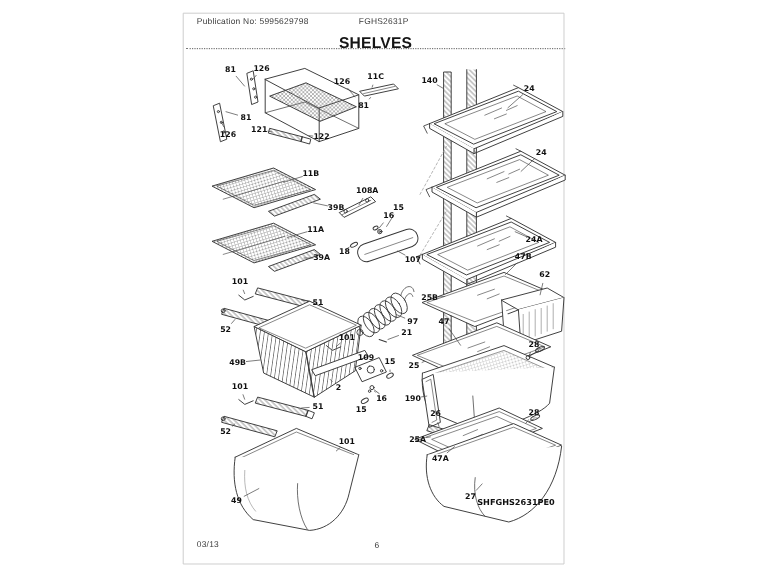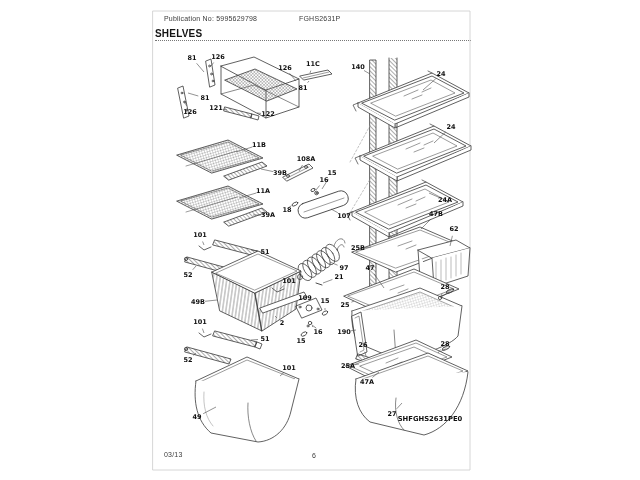--- a/index.html
+++ b/index.html
@@ -2,21 +2,21 @@
 <html><head>
 <meta charset="utf-8">
 <style>
   *{box-sizing:border-box}
   html,body{margin:0;padding:0}
   body{width:640px;height:480px;background:#ffffff;position:relative;overflow:hidden;
        font-family:"Liberation Sans",sans-serif;}
   .hdr{position:absolute;color:#3a3a3a;font-size:7px;letter-spacing:.2px;white-space:nowrap}
   #pub{left:164px;top:15px}
   #model{left:299px;top:15px}
-  #title{left:155px;top:28px;width:316px;font-weight:bold;font-size:10px;color:#141414}
+  #title{left:155px;top:28px;width:316px;text-align:center;font-weight:bold;font-size:13px;color:#141414}
   #rule{position:absolute;left:155px;top:40px;width:316px;height:0;border-top:1px dotted #777}
   #fdate{left:164px;top:451px}
   #fpage{left:312px;top:452px}
   svg{position:absolute;left:0;top:0}
   #labels text{font-family:"DejaVu Sans",sans-serif;font-size:6.5px;font-weight:bold;fill:#101010;text-anchor:middle}
   #leaders line{stroke:#4a4a4a;stroke-width:.6}
   .model-code{font-family:"DejaVu Sans",sans-serif;font-size:6.8px;font-weight:bold;fill:#101010;text-anchor:middle}
 </style>
 </head>
 <body>

